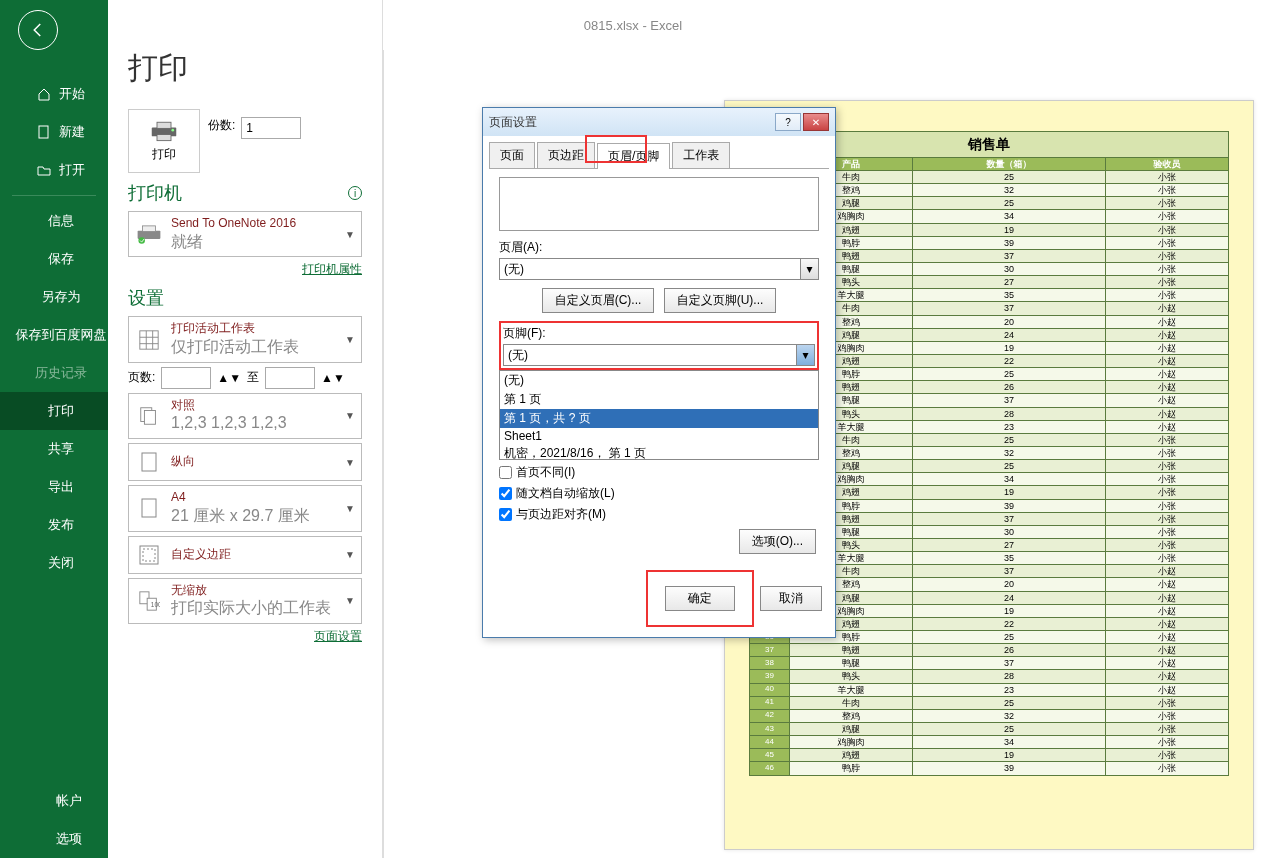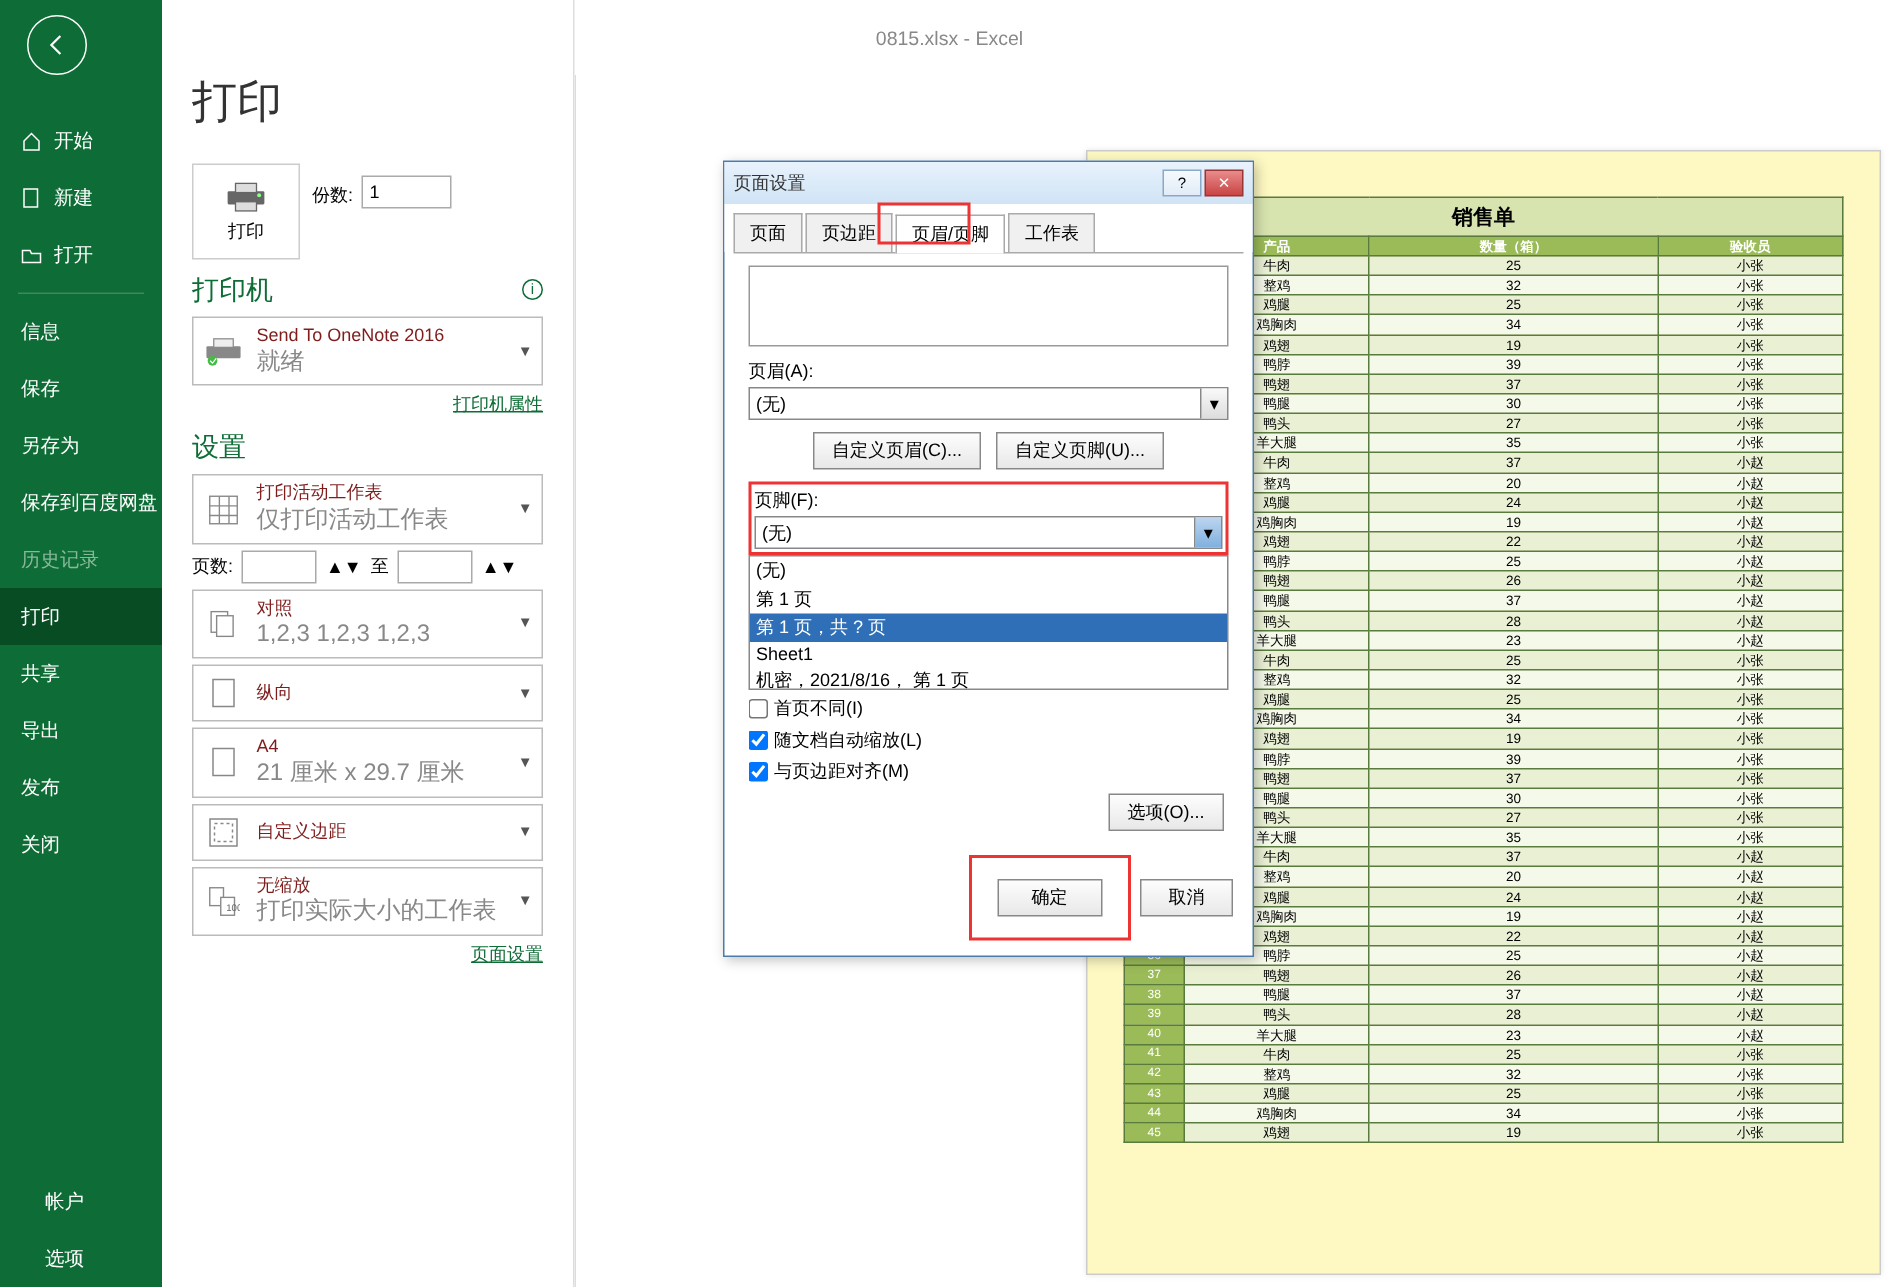--- a/index.html
+++ b/index.html
@@ -5,33 +5,33 @@
 * { margin: 0; padding: 0; box-sizing: border-box; font-family: "Microsoft YaHei", "Segoe UI", sans-serif; }
 body { width: 1266px; height: 858px; background: #fff; overflow: hidden; position: relative; }
 
 
 .titlebar { position: absolute; top: 0; left: 0; right: 0; height: 50px; display: flex; align-items: center; justify-content: center; color: #888; font-size: 13px; }
 
 
 .sidebar { position: absolute; left: 0; top: 0; width: 108px; height: 858px; background: #0e6d36; color: #fff; font-size: 13px; }
 .back-btn { width: 40px; height: 40px; border: 1.5px solid #fff; border-radius: 50%; margin: 10px 0 25px 18px; display: flex; align-items: center; justify-content: center; cursor: pointer; }
 .back-btn svg { width: 18px; height: 18px; fill: #fff; }
-.side-item { padding: 10px 0 10px 14px; display: flex; align-items: center; gap: 8px; cursor: pointer; }
+.side-item { padding: 10px 0 10px 14px; display: flex; align-items: center; gap: 8px; cursor: pointer; justify-content: center; }
 .side-item.active { background: #084c24; }
 .side-item.dim { color: #89b89b; }
 .side-item svg { width: 14px; height: 14px; fill: currentColor; flex-shrink: 0; }
 .side-sep { border-top: 1px solid #3a8a5b; margin: 6px 12px; }
 .sidebar-bottom { position: absolute; bottom: 0; left: 16px; right: 0; }
 
 
 .main { position: absolute; left: 108px; top: 0; width: 275px; height: 858px; border-right: 1px solid #ddd; padding: 0 20px; }
 .main h1 { font-size: 30px; font-weight: 300; color: #333; margin: 48px 0 20px; }
 .print-btn { width: 72px; height: 64px; border: 1px solid #ccc; display: inline-flex; flex-direction: column; align-items: center; justify-content: center; gap: 4px; font-size: 12px; cursor: pointer; }
 .print-btn svg { width: 28px; height: 22px; }
-.copies-row { display: inline-flex; align-items: flex-end; gap: 6px; font-size: 12px; vertical-align: top; margin-left: 8px; margin-top: 8px; }
+.copies-row { display: inline-flex; align-items: flex-start; gap: 6px; font-size: 12px; vertical-align: top; margin-left: 8px; margin-top: 8px; }
 .copies-input { width: 60px; height: 22px; border: 1px solid #aaa; padding: 0 4px; font-size: 12px; }
 
 .section-h { color: #0e6d36; font-size: 18px; font-weight: 400; margin: 8px 0 6px; display: flex; align-items: center; justify-content: space-between; }
 .info-icon { width: 14px; height: 14px; border: 1px solid #0e6d36; border-radius: 50%; font-size: 10px; display: flex; align-items: center; justify-content: center; color: #0e6d36; }
 
 .combo { border: 1px solid #bbb; background: #fff; display: flex; align-items: center; padding: 4px 6px; gap: 8px; font-size: 12px; cursor: pointer; position: relative; margin-bottom: 4px; }
 .combo-icon { width: 28px; height: 28px; flex-shrink: 0; display: flex; align-items: center; justify-content: center; }
 .combo-text { flex: 1; line-height: 1.3; }
 .combo-text .t1 { color: #7f1d1d; }
 .combo-text .t2 { color: #888; font-size: 16px; }
@@ -554,20 +554,26 @@
             <td>鸡胸肉</td>
             <td>34</td>
             <td>小张</td>
           </tr>
           <tr>
             <td class="idx-col">45</td>
             <td>鸡翅</td>
             <td>19</td>
             <td>小张</td>
           </tr>
+          <tr>
+            <td class="idx-col">46</td>
+            <td>鸭脖</td>
+            <td>39</td>
+            <td>小张</td>
+          </tr>
         </tbody>
     </table>
   </div>
 </div>
 
 <div class="dialog">
   <div class="dlg-title">
     <span class="dlg-title-text">页面设置</span>
     <div class="dlg-btns">
       <div class="dlg-tbtn">?</div>

